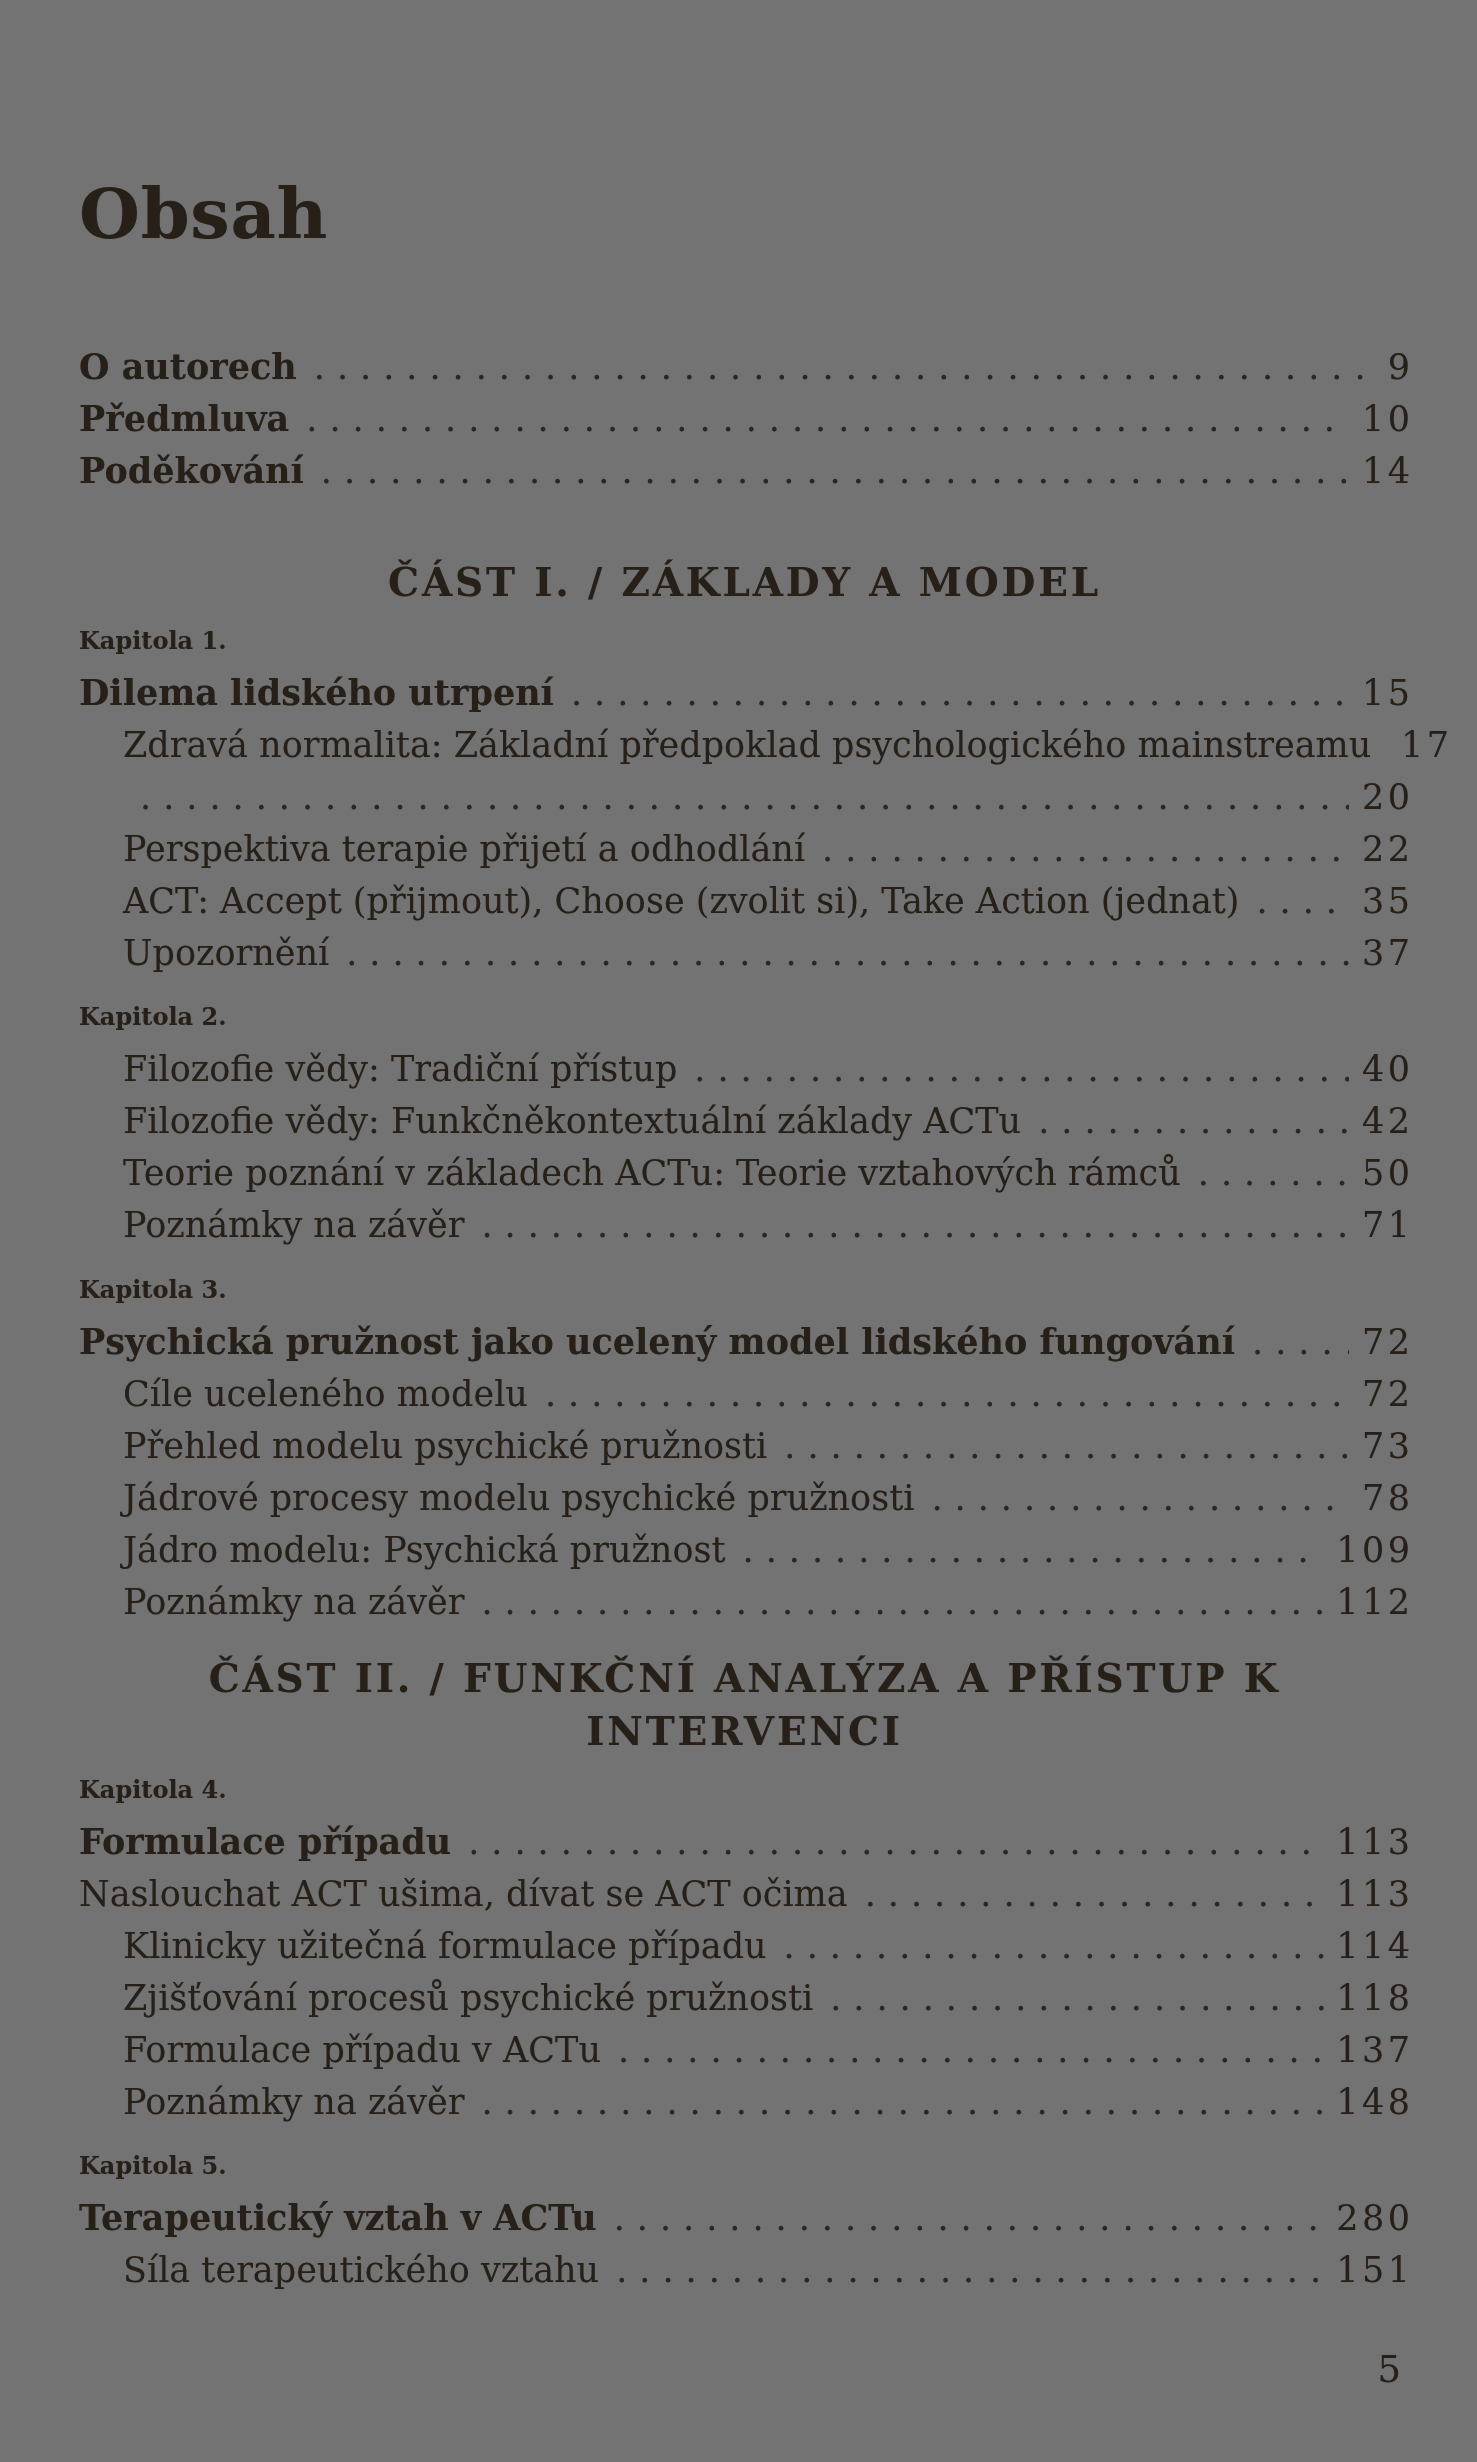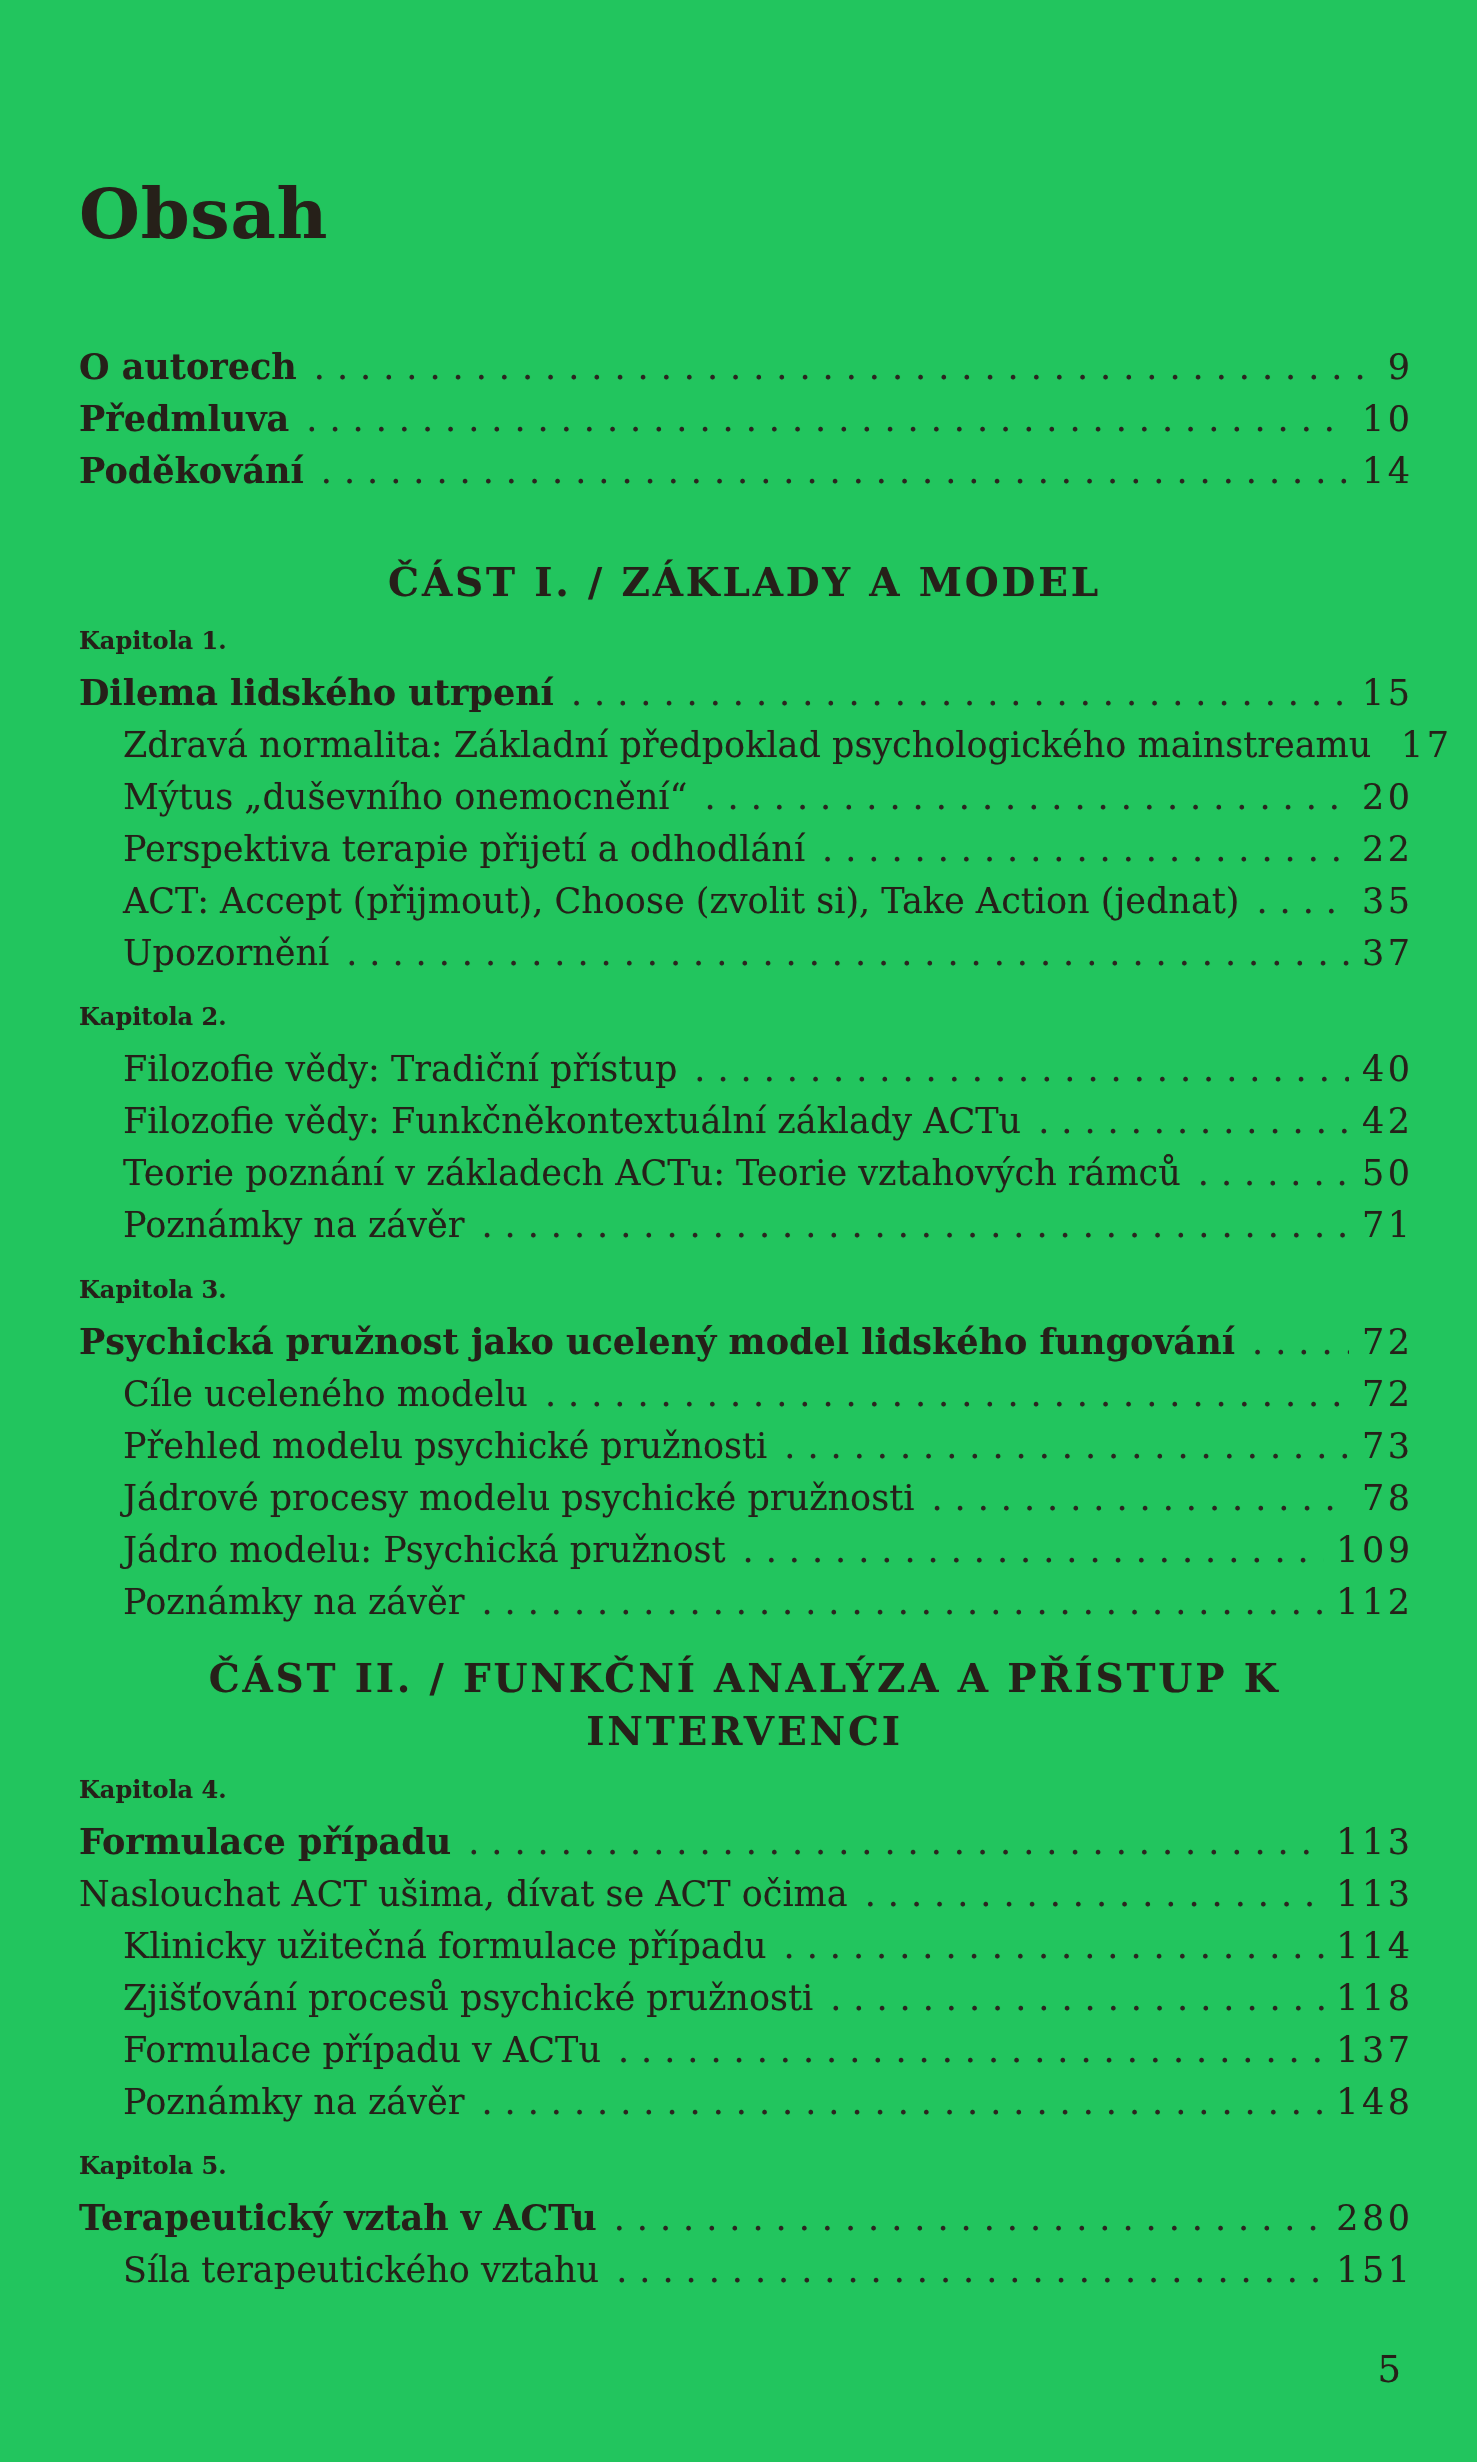--- a/index.html
+++ b/index.html
@@ -5,21 +5,21 @@
   html, body {
     margin: 0;
     padding: 0;
     background: #e9e9e7;
   }
   .page {
     position: relative;
     width: 1477px;
     height: 2462px;
     margin: 0 auto;
-    background: #22c55e;
+    background: #737373;
     box-sizing: border-box;
     padding: 177px 67px 0 79px;
     font-family: "DejaVu Serif", "Liberation Serif", serif;
     color: #262019;
     text-shadow: 0 0 0.7px rgba(45, 33, 22, 0.30);
     overflow: hidden;
   }
   .doc-title {
     margin: 0;
     font-size: 70px;
@@ -110,21 +110,20 @@
     <span class="label">Dilema lidského utrpení</span>
     <span class="dots"></span>
     <span class="pg">15</span>
   </div>
   <div class="row indent">
     <span class="label">Zdravá normalita: Základní předpoklad psychologického mainstreamu</span>
     <span class="dots"></span>
     <span class="pg">17</span>
   </div>
   <div class="row indent">
-    <span class="label">Mýtus „duševního onemocnění“</span>
     <span class="dots"></span>
     <span class="pg">20</span>
   </div>
   <div class="row indent">
     <span class="label">Perspektiva terapie přijetí a odhodlání</span>
     <span class="dots"></span>
     <span class="pg">22</span>
   </div>
   <div class="row indent">
     <span class="label">ACT: Accept (přijmout), Choose (zvolit si), Take Action (jednat)</span>

